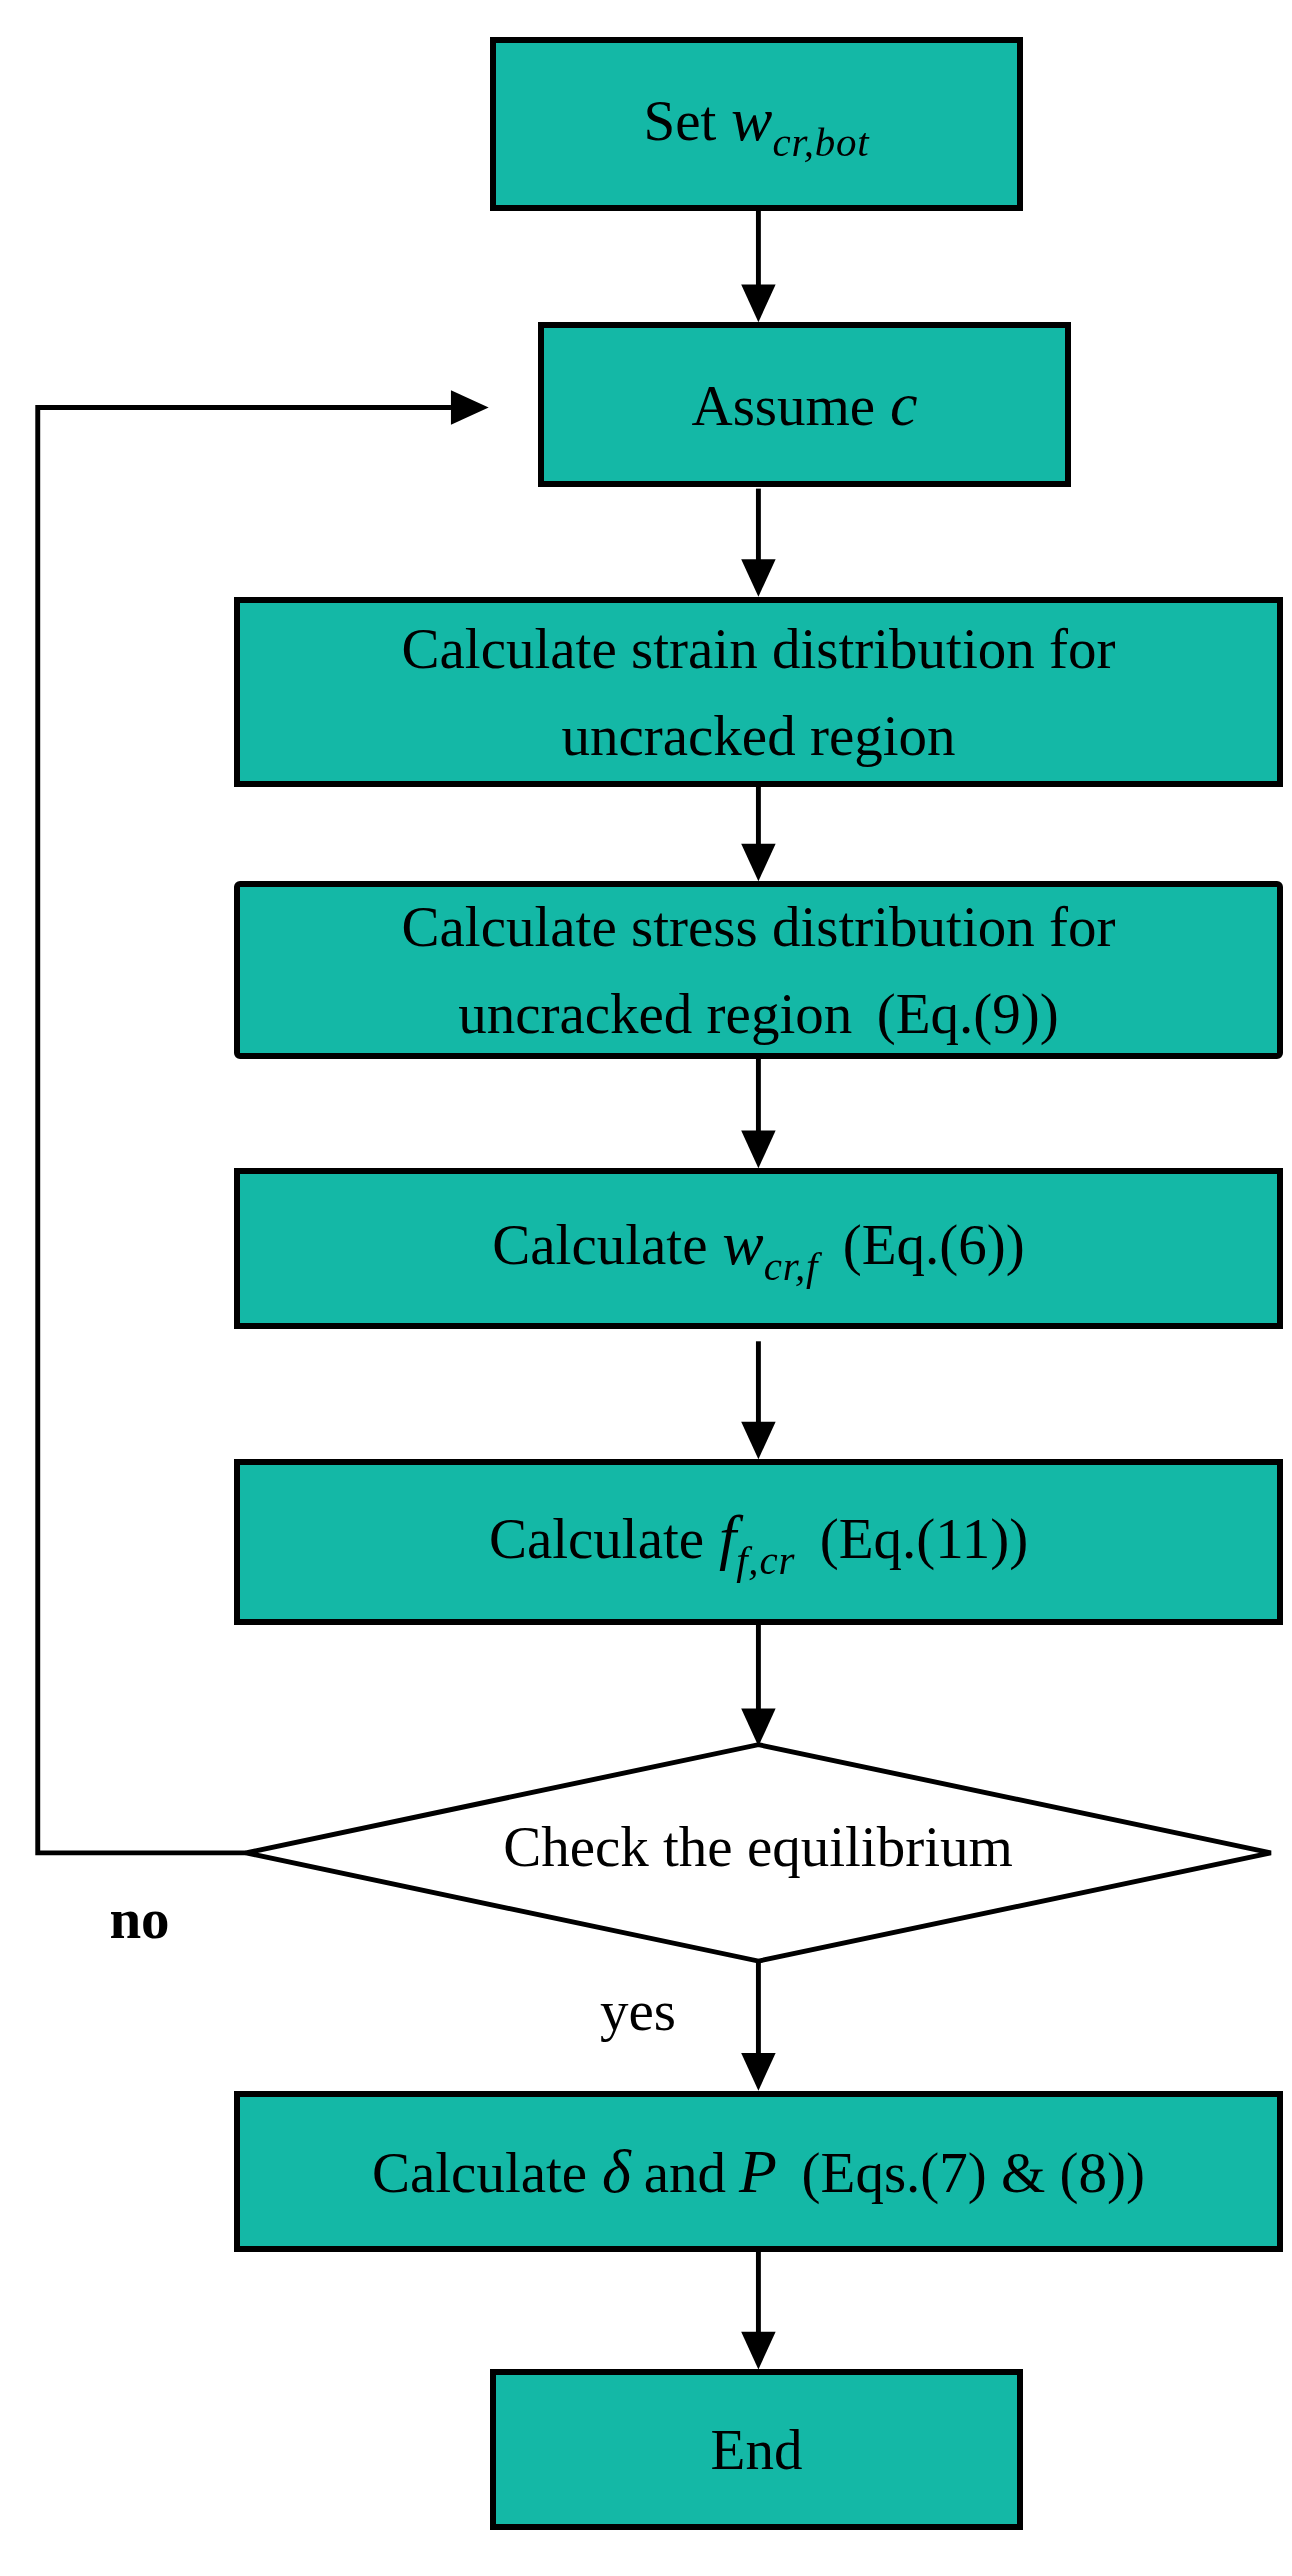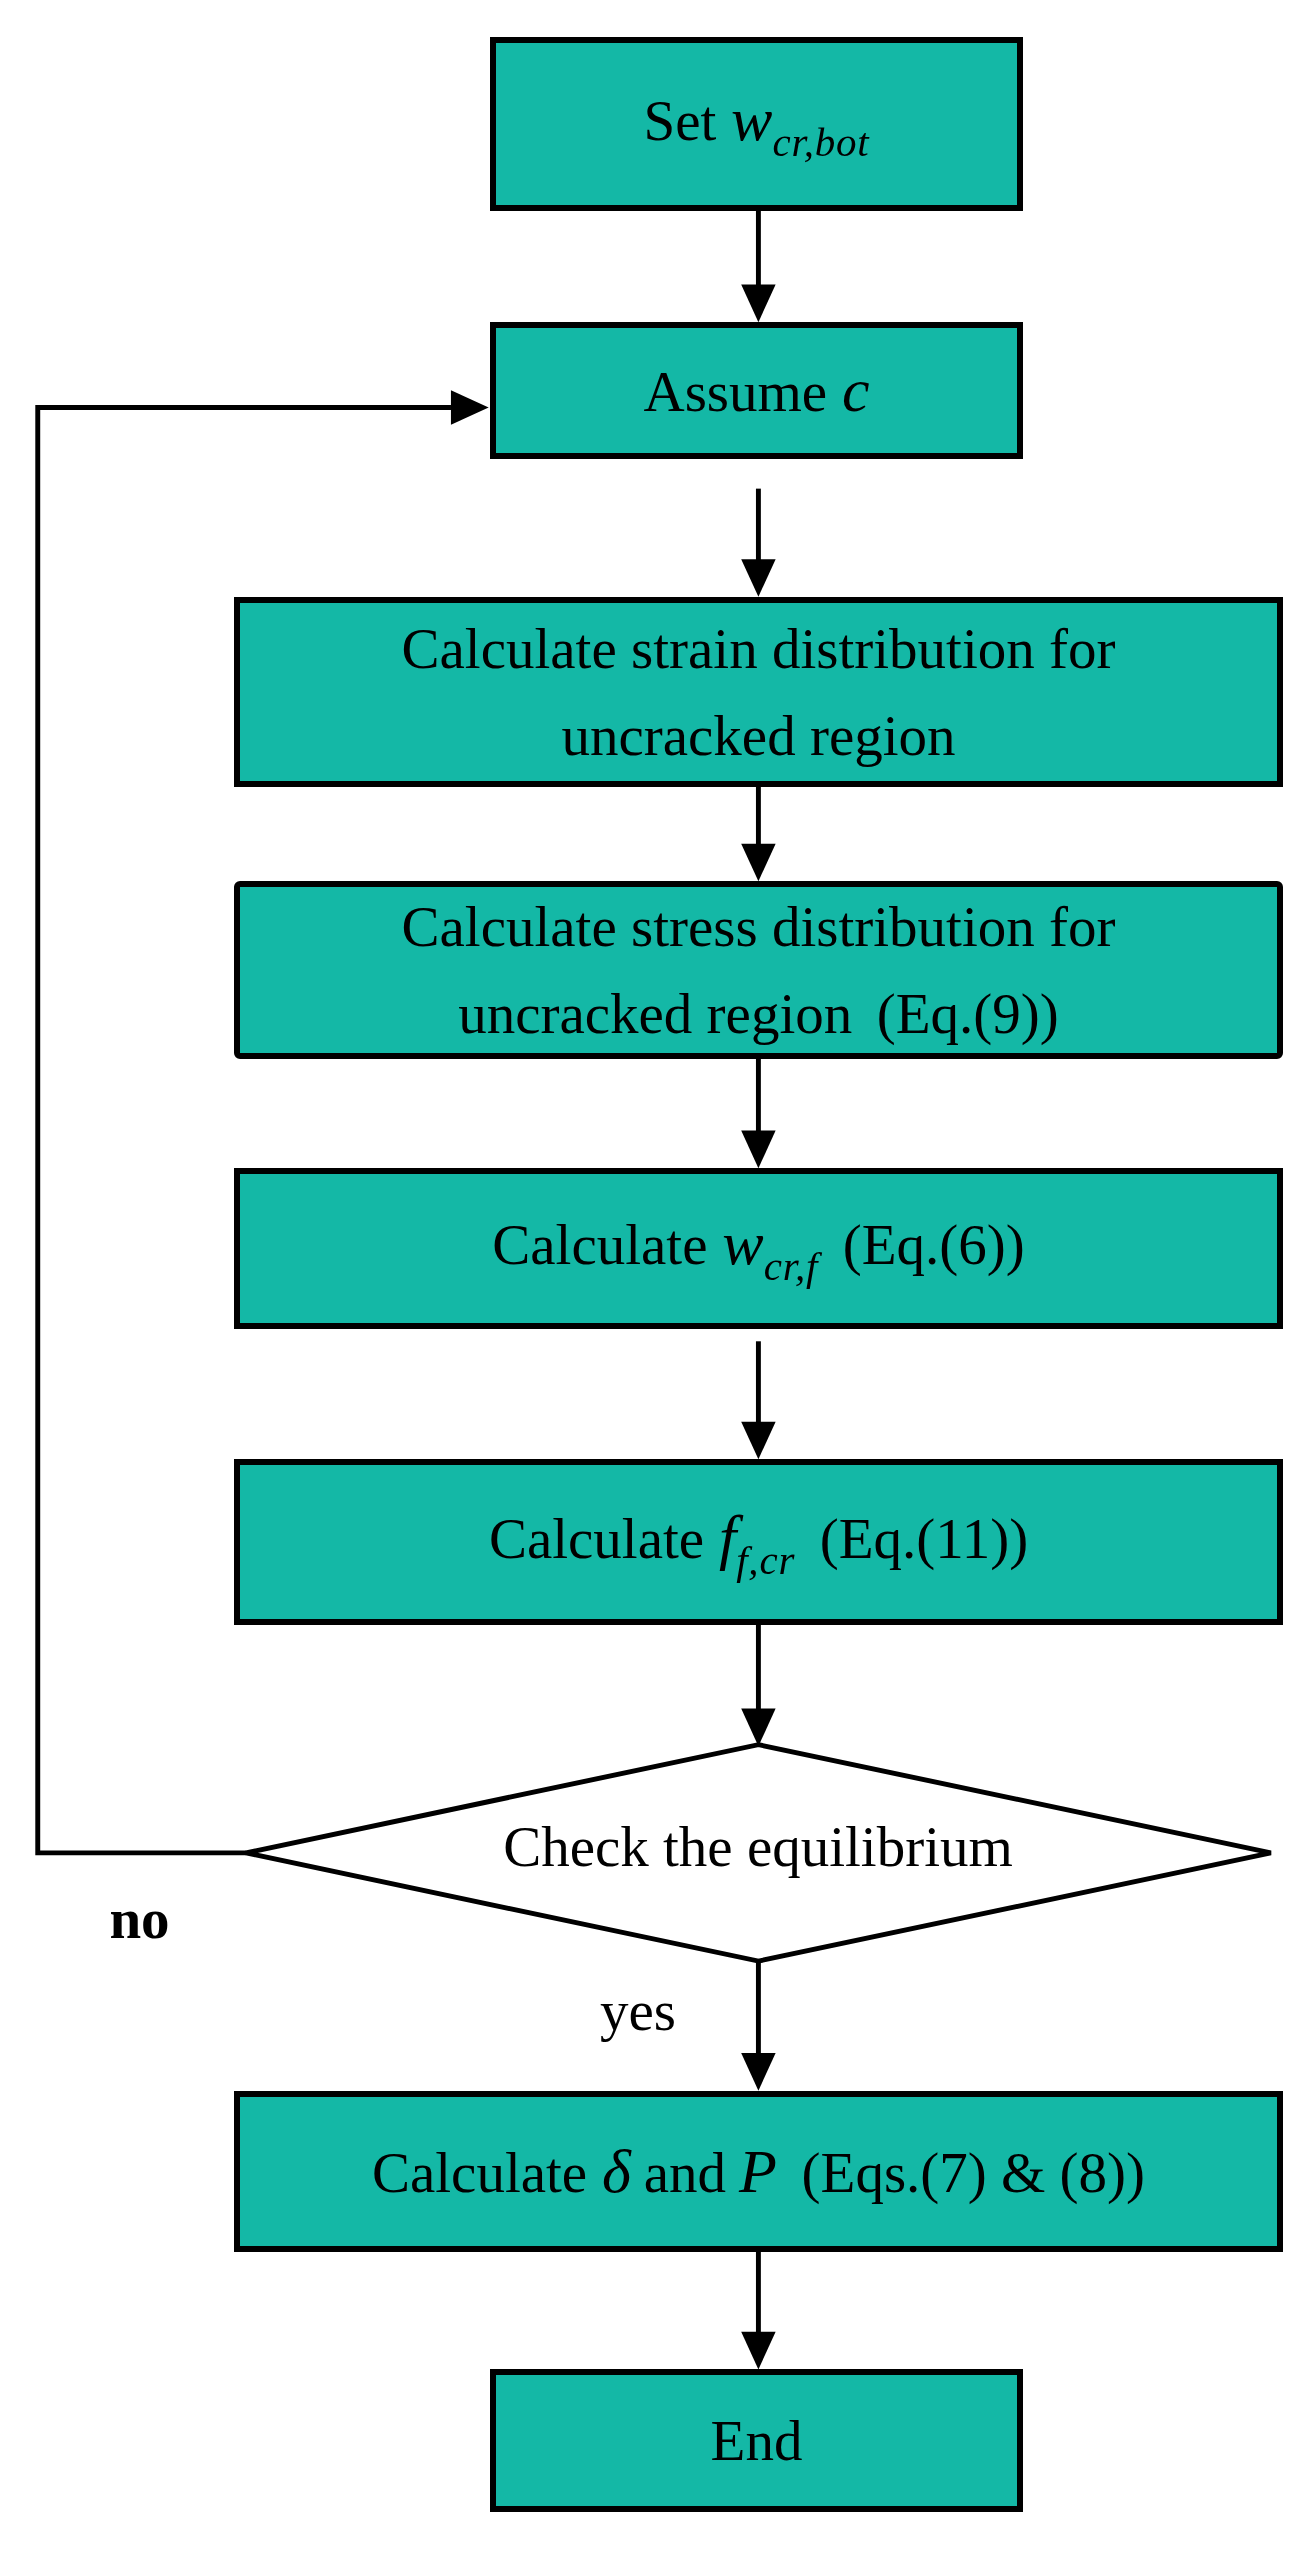--- a/index.html
+++ b/index.html
@@ -37,27 +37,27 @@
   }
   .node.multiline {
     flex-direction: column;
     white-space: normal;
     gap: 12px;
   }
   .node.narrow { left: 490px; width: 533px; }
   .node.wide   { left: 234px; width: 1049px; }
 
   #node-set      { top: 37px;   height: 174px; }
-  #node-assume   { top: 322px;  height: 137px; }
+  #node-assume   { top: 322px;  height: 165px; margin-left: 48px; }
   #node-strain   { top: 597px;  height: 190px; }
   #node-stress   { top: 881px; height: 178px; border-radius: 6px; }
   #node-wcrf     { top: 1168px; height: 161px; }
   #node-ffcr     { top: 1459px; height: 166px; }
   #node-calcdp   { top: 2091px; height: 161px; }
-  #node-end      { top: 2369px; height: 143px; }
+  #node-end      { top: 2369px; height: 161px; }
 
   .var {
     font-style: italic;
     font-size: 62px;
     font-family: "Liberation Serif", "DejaVu Serif", serif;
   }
   .sub {
     font-style: italic;
     font-size: 41px;
     vertical-align: -16.4px;

